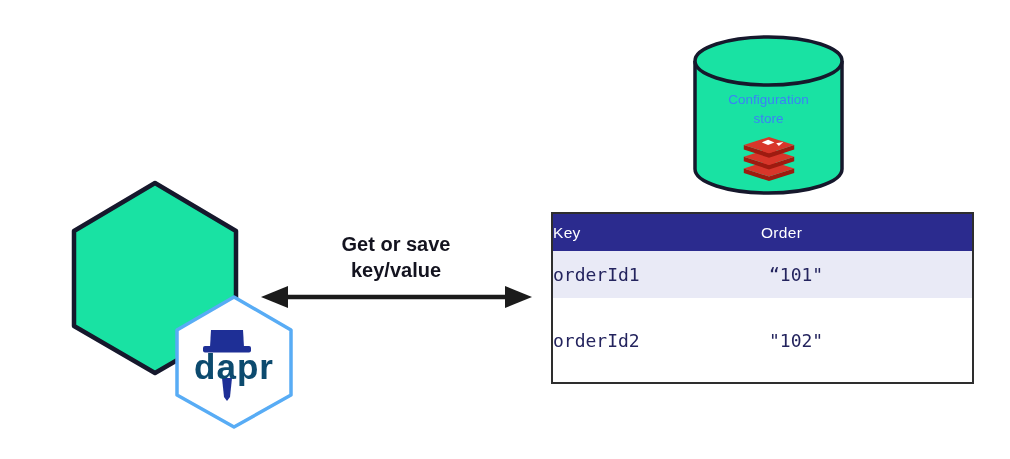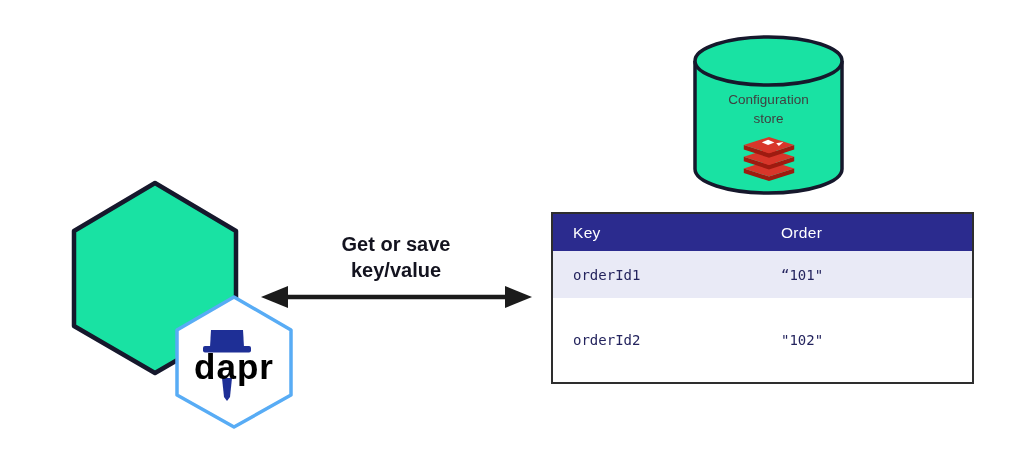--- a/index.html
+++ b/index.html
@@ -14,44 +14,44 @@
   .service-label {
     left:74px; top:231px; width:162px;
     font-size:17.5px; font-weight:bold; line-height:27px; color:#101826;
   }
   .arrow-label {
     left:303px; top:231px; width:186px;
     font-size:20px; font-weight:bold; line-height:26px; color:#13131f;
   }
   .store-label {
     left:695px; top:90px; width:147px;
-    font-size:13.5px; font-weight:normal; line-height:19px; color:#404040;
+    font-size:13.5px; font-weight:normal; line-height:19px; color:#3b82f6;
   }
   .dapr-text {
     left:177px; top:347px; width:114px;
     font-size:35px; line-height:40px; font-weight:bold;
-    letter-spacing:1px; color:#000000;
+    letter-spacing:1px; color:#0c4a6e;
   }
 
   .kv-table {
     position:absolute; left:551px; top:212px; width:423px; height:172px;
     box-sizing:border-box; border:2px solid #2e2e2e; background:#ffffff;
   }
   .kv-header {
     display:grid; grid-template-columns:208px 1fr; align-items:center;
     height:37px; background:#2b2b8e; color:#ffffff;
     font-size:15.5px; font-weight:500; letter-spacing:0.3px;
   }
   .kv-row {
     display:grid; grid-template-columns:208px 1fr; align-items:center;
-    font-family:"DejaVu Sans Mono", monospace; font-size:14px; color:#24245e;
+    font-family:"DejaVu Sans Mono", monospace; font-size:18px; color:#24245e;gap:8px;
   }
   .kv-row.alt { height:47px; background:#e9eaf6; }
   .kv-row.plain { height:84px; background:#ffffff;border-radius:32px; }
-  .kv-cell { padding-left:20px; }
+  .kv-cell { padding-left:0; }
 </style>
 </head>
 <body>
 
 <div id="canvas">
 
   <svg id="shapes" width="1010" height="459" viewBox="0 0 1010 459">
 
     <polygon points="155,183 236,231 236,326 155,373 74,326 74,231" fill="#19e2a3" stroke="#16182c" stroke-width="4.5" stroke-linejoin="round"></polygon>
 

